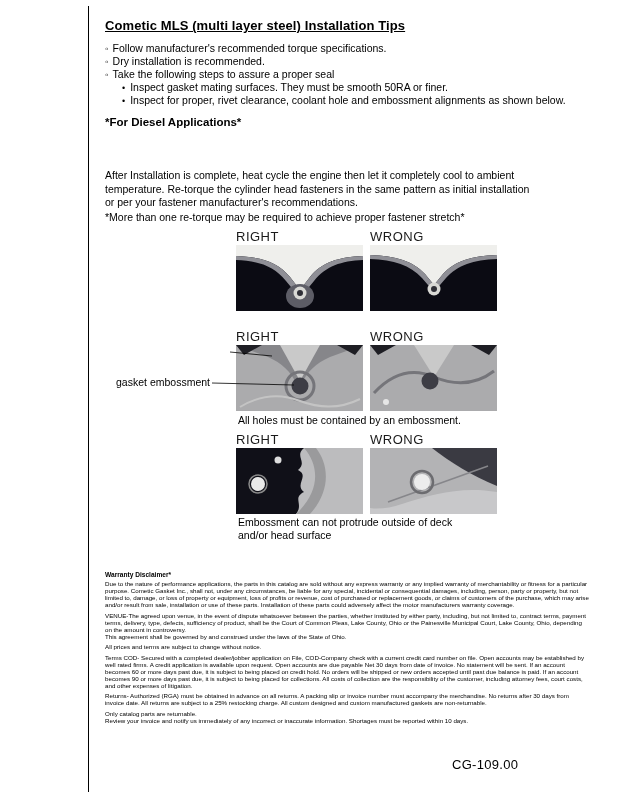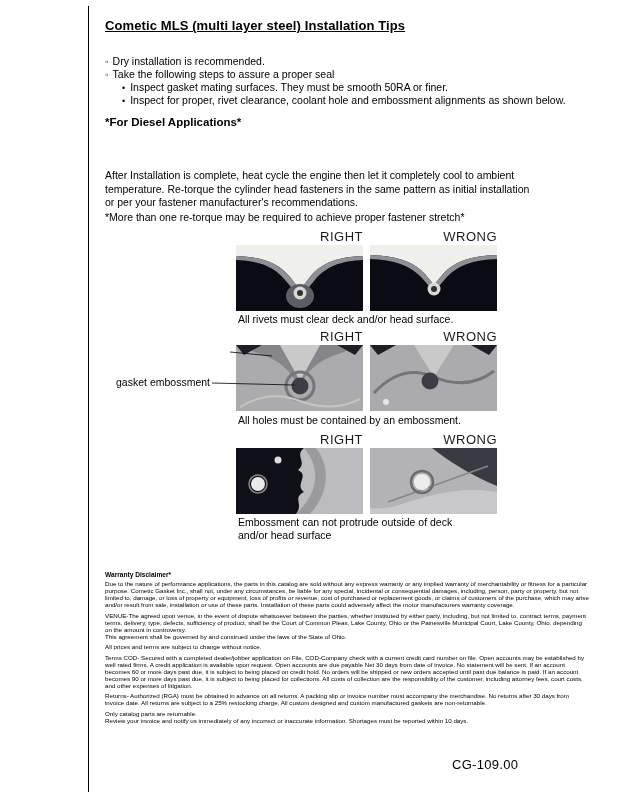--- a/index.html
+++ b/index.html
@@ -8,41 +8,42 @@
           font-family:"Liberation Sans", sans-serif; color:#000; overflow:hidden;border-radius:18px; }
   .vrule { position:absolute; left:88px; top:6px; width:1px; height:786px; background:#000; }
   .title { position:absolute; left:105px; top:18px; font-size:13px; font-weight:bold;
            text-decoration:underline; letter-spacing:0.1px; }
   .li { position:absolute; left:105px; font-size:10.5px; white-space:nowrap; }
   .li.sub { left:122px; }
   .mk-o::before { content:"◦"; margin-right:4px; font-size:10px; }
   .mk-d::before { content:"•"; margin-right:5px; font-size:9px; }
   .heading { position:absolute; left:105px; font-size:11.5px; font-weight:bold; }
   .para { position:absolute; left:105px; font-size:10.5px; line-height:13.5px; white-space:pre-line; }
-  .dlabel { position:absolute; width:127px; text-align:right; font-size:13px;
+  .dlabel { position:absolute; width:127px; text-align:left; font-size:13px;
             letter-spacing:0.5px; color:#1a1a1a; }
   .dimg { position:absolute; width:127px; height:66px; }
   .dimg svg { display:block; width:127px; height:66px; }
   .caption { position:absolute; font-size:10.5px; line-height:13px; white-space:pre-line; }
   .ann { position:absolute; font-size:10.5px; line-height:11.5px; text-align:right; white-space:pre-line; }
   .leaders { position:absolute; left:0; top:0; pointer-events:none; }
   .warranty { position:absolute; left:105px; top:571px; width:484px; font-size:6.2px; line-height:7px; }
   .w-head { font-weight:bold; font-size:6.6px; margin-bottom:2px; }
   .w-p { white-space:pre-line; margin-bottom:3.5px; }
   .pageno { position:absolute; left:452px; top:757px; font-size:13px; letter-spacing:0.3px; }
 </style>
 </head>
 <body>
 
 <div id="page">
 
   <div class="vrule"></div>
 
   <div class="title">Cometic MLS (multi layer steel) Installation Tips</div>
 
+  <div class="li" style="top:42px"><span class="mk-o"></span><span>Follow manufacturer's recommended torque specifications.</span></div>
   <div class="li" style="top:55px"><span class="mk-o"></span><span>Dry installation is recommended.</span></div>
   <div class="li" style="top:68px"><span class="mk-o"></span><span>Take the following steps to assure a proper seal</span></div>
   <div class="li sub" style="top:81px"><span class="mk-d"></span><span>Inspect gasket mating surfaces.  They must be smooth 50RA or finer.</span></div>
   <div class="li sub" style="top:94px"><span class="mk-d"></span><span>Inspect for proper, rivet clearance, coolant hole and embossment alignments as shown below.</span></div>
 
   <div class="heading" style="top:116px">*For Diesel Applications*</div>
   <div class="para" style="top:169px">After Installation is complete, heat cycle the engine then let it completely cool to ambient
 temperature. Re-torque the cylinder head fasteners in the same pattern as initial installation
 or per your fastener manufacturer's recommendations.</div>
   <div class="para" style="top:211px">*More than one re-torque may be required to achieve proper fastener stretch*</div>
@@ -62,21 +63,20 @@
   </div>
   <div class="dimg" style="left:370px; top:245px">
     <svg viewBox="0 0 127 66">
       <rect width="127" height="66" fill="#0b0b13"></rect>
       <path d="M0 0 H127 V10 C101 11 85 16 73 29 L64 40 L55 29 C43 16 26 11 0 10 Z" fill="#efefec"></path>
       <path d="M0 10 C26 11 43 16 55 29 L64 40 L73 29 C85 16 101 11 127 10 L127 14 C103 15 88 20 76 33 L64 47 L52 33 C40 20 24 15 0 14 Z" fill="#8f8f96"></path>
       <circle cx="64" cy="44" r="6.5" fill="#d9d9d5"></circle>
       <circle cx="64" cy="44" r="3" fill="#2f2f36"></circle>
     </svg>
   </div>
-  <div class="caption" style="left:238px; top:313px">All rivets must clear deck and/or head surface.</div>
 
   <div class="dlabel" style="left:236px; top:329px">RIGHT</div>
   <div class="dlabel" style="left:370px; top:329px">WRONG</div>
 
   <div class="ann" style="left:108px; top:377px; width:102px">gasket embossment</div>
 
   <div class="dimg" style="left:236px; top:345px">
     <svg viewBox="0 0 127 66">
       <rect width="127" height="66" fill="#ababad"></rect>
       <path d="M0 0 H127 L94 12 C80 18 71 27 66 38 L60 38 C55 27 46 18 32 12 Z" fill="#86868a"></path>

